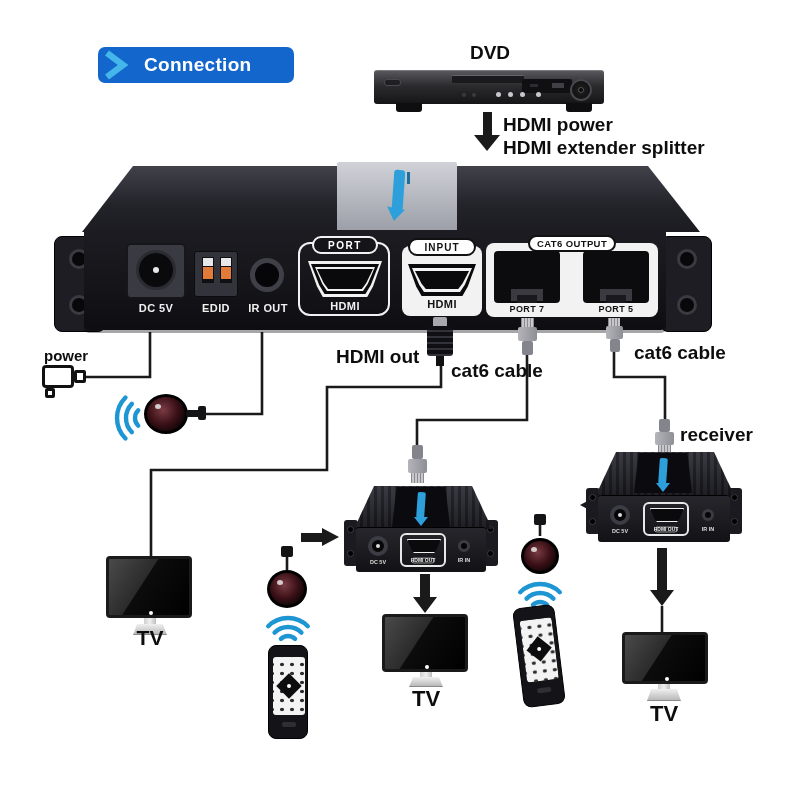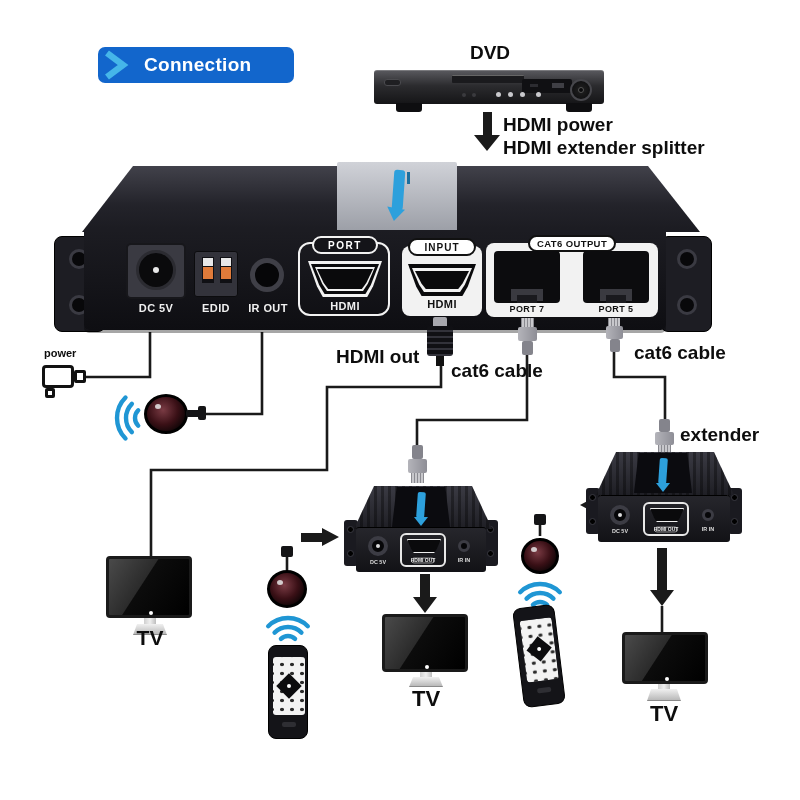--- a/index.html
+++ b/index.html
@@ -221,21 +221,21 @@
     <div class="rj-metal" style="left:5px;top:0;width:13px;height:9px"></div>
     <div class="rj-body" style="left:2px;top:9px;width:19px;height:14px"></div>
     <div class="rj-boot" style="left:6px;top:23px;width:11px;height:14px"></div>
   </div>
   <div class="ab" style="left:604px;top:318px;width:20px;height:34px">
     <div class="rj-metal" style="left:4px;top:0;width:12px;height:8px"></div>
     <div class="rj-body" style="left:2px;top:8px;width:17px;height:13px"></div>
     <div class="rj-boot" style="left:6px;top:21px;width:10px;height:13px"></div>
   </div>
 
-  <div class="lbl" style="left:44px;top:347px;font-size:11px">power</div>
+  <div class="lbl" style="left:44px;top:347px;font-size:15px">power</div>
   <div class="ab" style="left:40px;top:363px;width:50px;height:38px">
     <div class="ab" style="left:2px;top:2px;width:32px;height:23px;background:#fff;border:3px solid #111;border-radius:4px"></div>
     <div class="ab" style="left:34px;top:7px;width:12px;height:13px;background:#fff;border:3px solid #111;border-radius:2px"></div>
     <div class="ab" style="left:5px;top:25px;width:10px;height:10px;background:#fff;border:3px solid #111;border-radius:2px"></div>
   </div>
   <svg class="ab" style="left:104px;top:390px" width="46" height="56" viewBox="0 0 46 56">
     <g fill="none" stroke="#1f96d4" stroke-width="4.4" stroke-linecap="round">
       <path d="M34.22,20.22 A11,11 0 0 0 34.22,35.78"></path>
       <path d="M27.86,13.86 A20,20 0 0 0 27.86,42.14"></path>
       <path d="M21.5,7.5 A29,29 0 0 0 21.5,48.5"></path>
@@ -243,21 +243,21 @@
   </svg>
   <div class="eye" style="left:144px;top:394px;width:44px;height:40px">
     <div class="eye-hi" style="left:8px;top:7px"></div>
   </div>
   <div class="blob" style="left:186px;top:410px;width:16px;height:7px"></div>
   <div class="blob" style="left:198px;top:406px;width:8px;height:14px"></div>
 
   <div class="lbl" style="left:336px;top:346px;font-size:19px">HDMI out</div>
   <div class="lbl" style="left:451px;top:360px;font-size:19px">cat6 cable</div>
   <div class="lbl" style="left:634px;top:342px;font-size:19px">cat6 cable</div>
-  <div class="lbl" style="left:680px;top:424px;font-size:19px">extender</div>
+  <div class="lbl" style="left:680px;top:424px;font-size:19px">receiver</div>
 
   <div class="ab" style="left:406px;top:445px;width:22px;height:40px">
     <div class="rj-boot" style="left:6px;top:0;width:11px;height:14px"></div>
     <div class="rj-body" style="left:2px;top:14px;width:19px;height:14px"></div>
     <div class="rj-metal" style="left:5px;top:28px;width:13px;height:10px"></div>
   </div>
   <div class="ab" style="left:653px;top:419px;width:22px;height:36px">
     <div class="rj-boot" style="left:6px;top:0;width:11px;height:13px"></div>
     <div class="rj-body" style="left:2px;top:13px;width:19px;height:13px"></div>
     <div class="rj-metal" style="left:5px;top:26px;width:13px;height:9px"></div>

